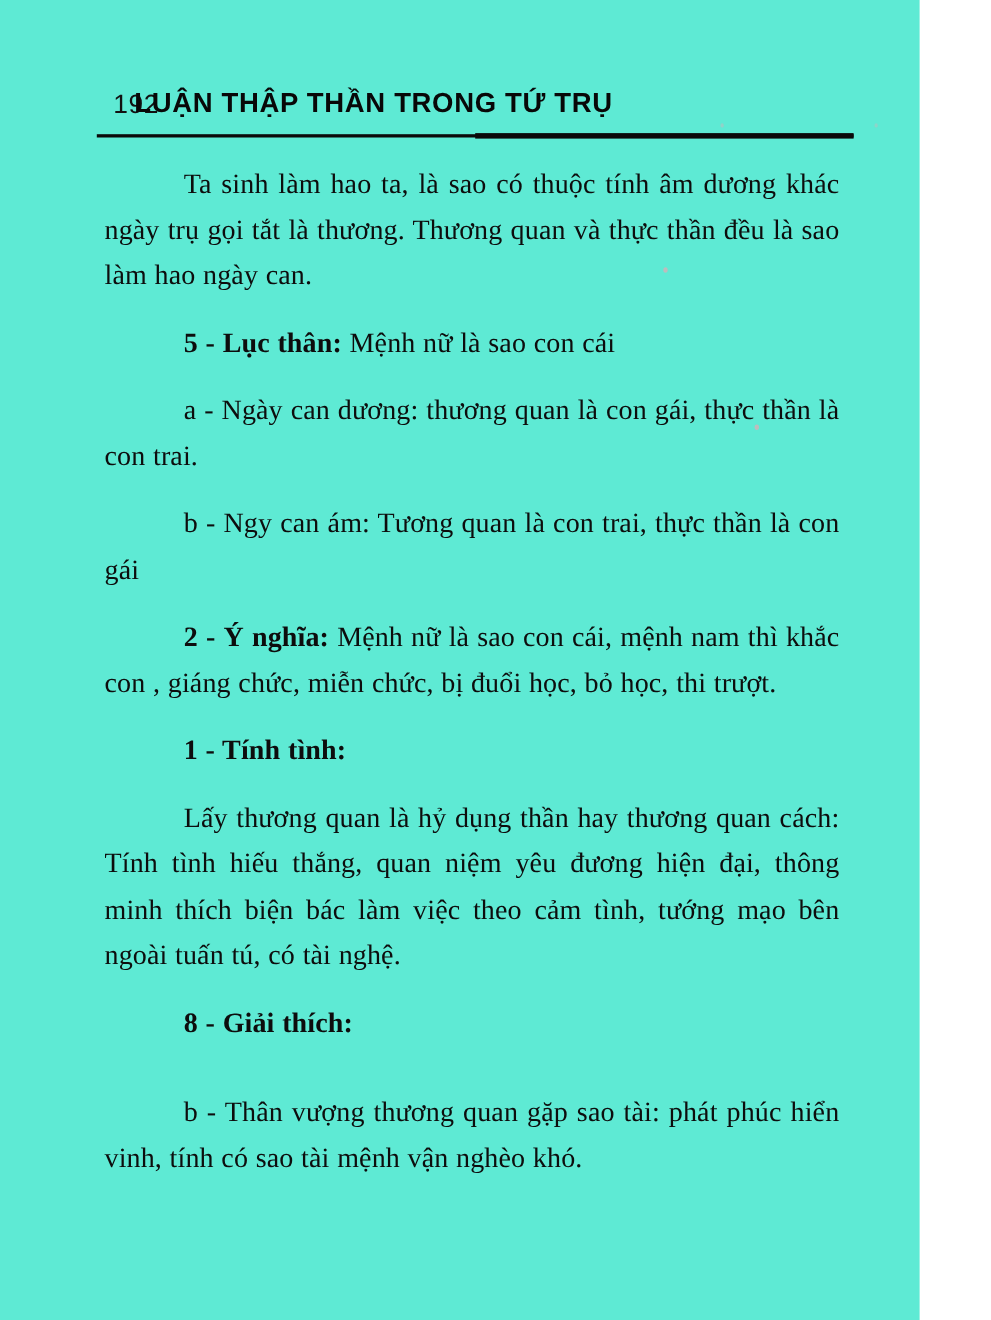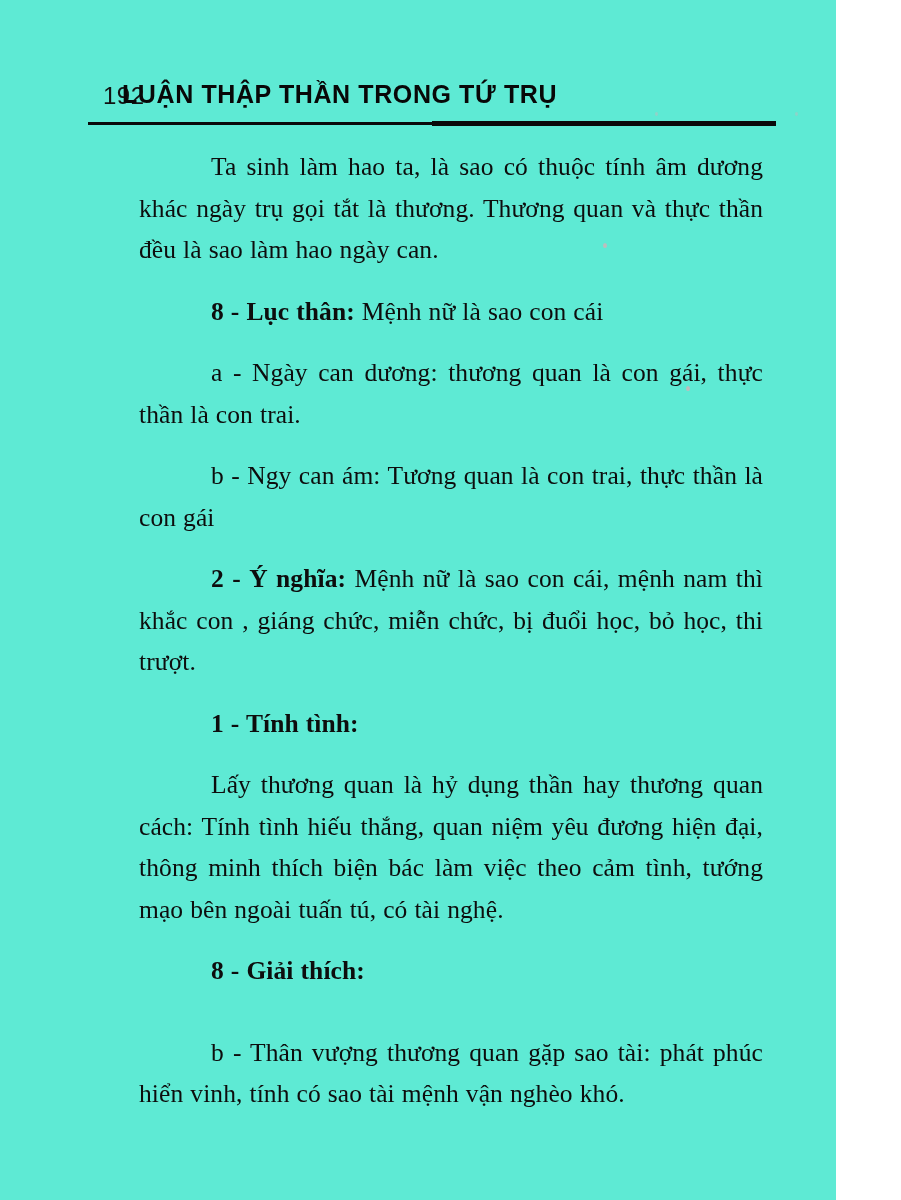--- a/index.html
+++ b/index.html
@@ -93,21 +93,20 @@
     font-size: 25.5px;
     line-height: 41.5px;
     text-align: justify;
     text-align-last: left;
     letter-spacing: 0.1px;
     word-spacing: 0.5px;
   }
 
   p.para.indent {
     text-indent: 72px;
-    margin-left: 44px;
   }
   .gap-md { height: 20px; }
 
   .lead {
     font-weight: 700;
   }
 
   
   .speck {
     position: absolute;
@@ -140,21 +139,21 @@
   <div class="speck s2"></div>
 
   <div class="body">
 
     <p class="para indent">
       <span>Ta sinh làm hao ta, là sao có thuộc tính âm dương khác ngày trụ gọi tắt là thương. Thương quan và thực thần đều là sao làm hao ngày can.</span>
     </p>
 
     <div class="gap-md"></div>
 
-    <p class="para indent"><span class="lead">8 - Lục thân:</span><span> Mệnh nữ là sao con cái</span></p>
+    <p class="para indent"><span class="lead">5 - Lục thân:</span><span> Mệnh nữ là sao con cái</span></p>
 
     <div class="gap-md"></div>
 
     <p class="para indent">
       <span>a - Ngày can dương: thương quan là con gái, thực thần là con trai.</span>
     </p>
 
     <div class="gap-md"></div>
 
     <p class="para indent">

